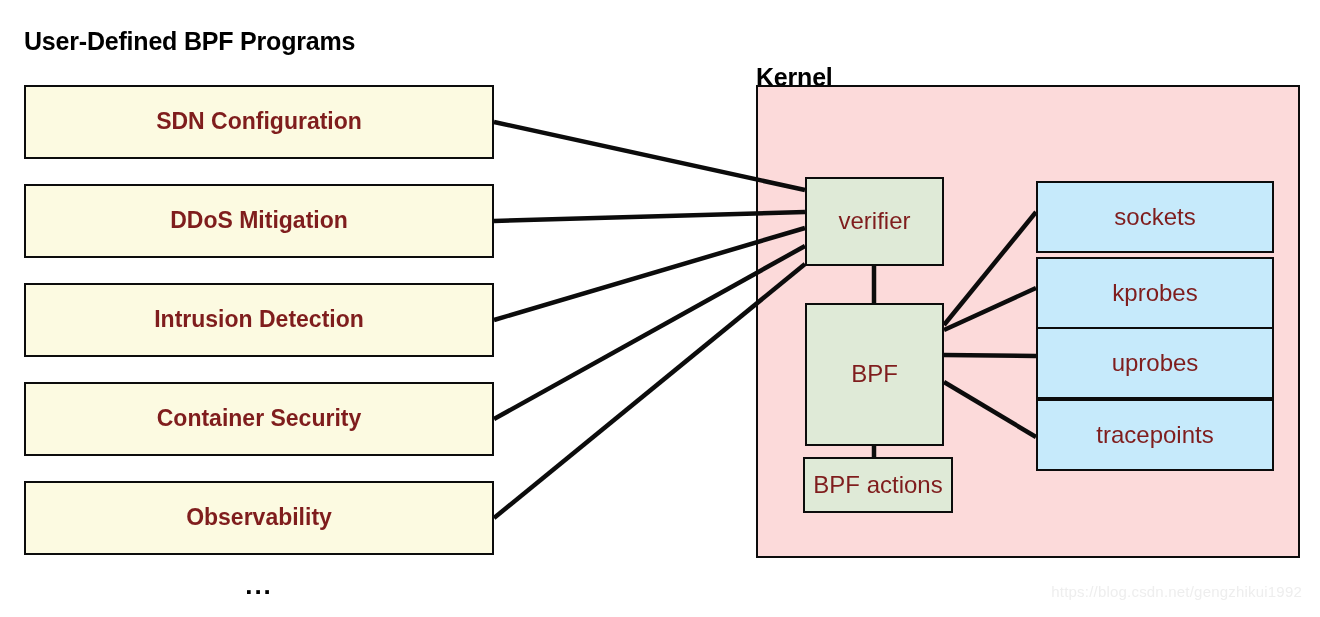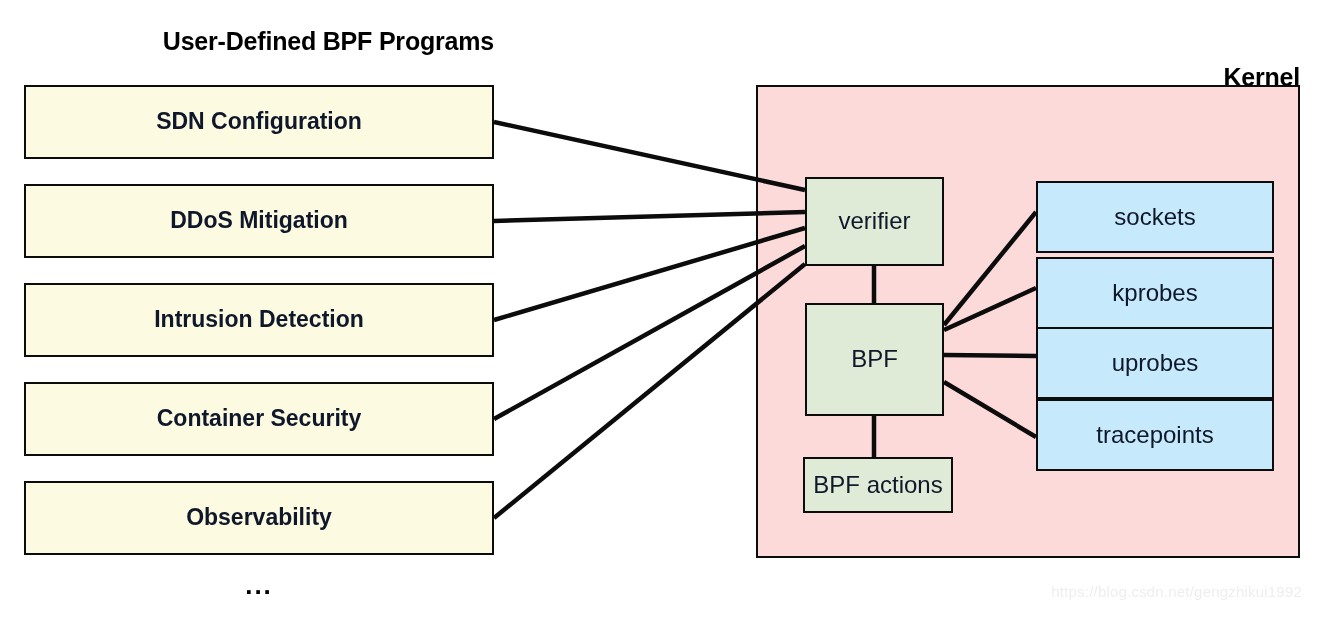--- a/index.html
+++ b/index.html
@@ -27,21 +27,21 @@
     width: 1320px;
     height: 617px;
     pointer-events: none;
     z-index: 5;
   }
   
   .heading {
     position: absolute;
     font-weight: bold;
     color: #000000;
-    text-align: right;
+    text-align: left;
     white-space: nowrap;
     letter-spacing: -0.2px;
   }
   #title-user {
     left: 24px;
     top: 27px;
     width: 470px;
     font-size: 25px;
   }
   #title-kernel {
@@ -64,21 +64,21 @@
     font-size: 23px;
   }
   
   .box {
     position: absolute;
     box-sizing: border-box;
     border: 2.6px solid #0c0c0c;
     display: flex;
     align-items: center;
     justify-content: center;
-    color: #0f172a;
+    color: #7f1d1d;
     line-height: 1.1;
     z-index: 8;
   }
   
   .prog-box {
     left: 24px;
     width: 470px;
     height: 74px;
     background: #fcfae1;
     font-size: 23px;
@@ -123,21 +123,21 @@
   #box-verifier {
     left: 805px;
     top: 177px;
     width: 139px;
     height: 89px;
   }
   #box-bpf {
     left: 805px;
     top: 303px;
     width: 139px;
-    height: 113px;
+    height: 143px;
   }
   #box-bpf-actions {
     left: 803px;
     top: 457px;
     width: 150px;
     height: 56px;
   }
   
   .target-box {
     left: 1036px;

